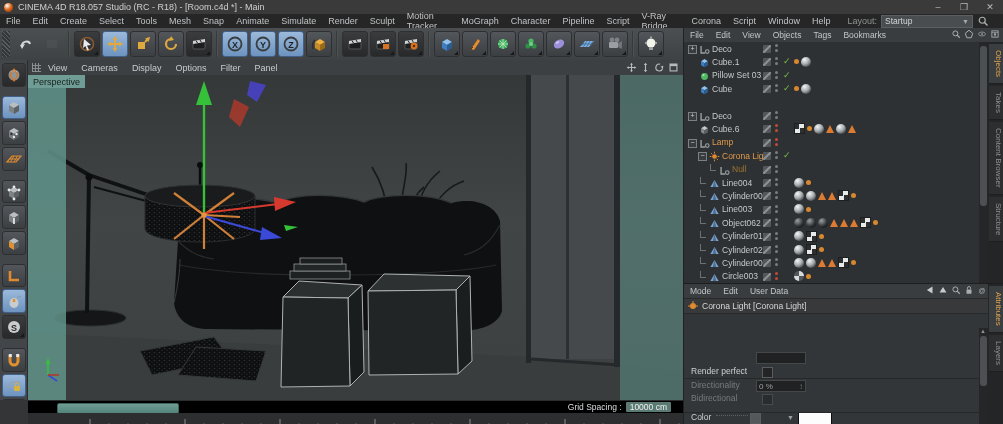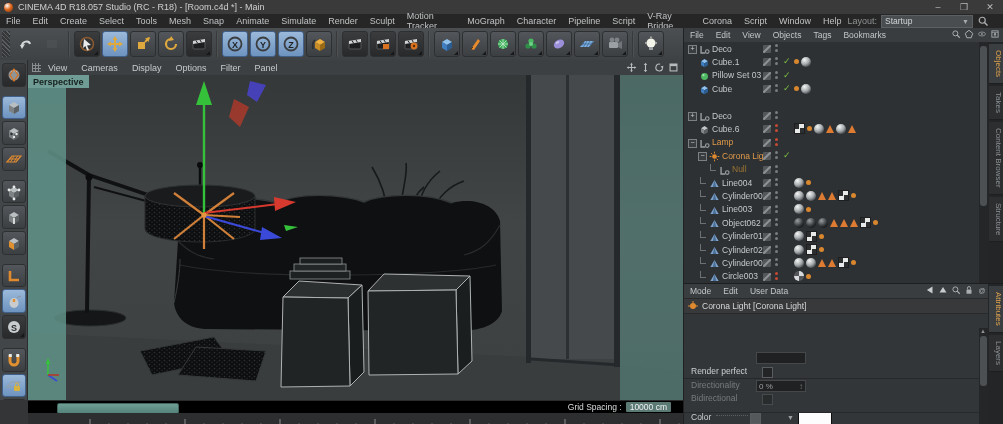--- a/index.html
+++ b/index.html
@@ -11,21 +11,21 @@
   #titlebar{left:0;top:0;width:1003px;height:14px;background:#3a3a3a;border-bottom:1px solid #1e1e1e;
             display:flex;align-items:center;font-size:9px;color:#cfcfcf;}
   #appicon{width:9px;height:9px;border-radius:50%;margin:0 5px 0 4px;
            background:radial-gradient(circle at 35% 30%,#fff,#e06a1f 45%,#7a2d05);}
   #winbtns{margin-left:auto;display:flex;}
   #winbtns span{width:26px;text-align:center;color:#b9b9b9;font-size:9px;cursor:default;}
   
   #menubar{left:0;top:14px;width:1003px;height:14px;background:#262626;display:flex;align-items:center;font-size:9px;}
   #menubar .mi{padding:0 6px;color:#bfc2c4;}
   #layoutwrap{margin-left:auto;display:flex;align-items:center;gap:4px;padding-right:14px;}
-  #layoutlbl{color:#8f9294;}
+  #layoutlbl{color:#8f9294;margin-left:11px;}
   #layoutsel{width:84px;height:11px;background:#4a4d4f;border:1px solid #5d6062;color:#d2d5d7;
              font-size:8.5px;display:flex;align-items:center;padding:0 3px;}
   #layoutsel .arr{margin-left:auto;font-size:7px;color:#a7aaac;}
   
   #toolbar{left:0;top:28px;width:1003px;height:32px;background:linear-gradient(#4c4f52,#3f4245);
            display:flex;align-items:center;border-bottom:1px solid #2a2c2d;}
   #grip{width:8px;height:26px;margin:0 3px 0 2px;background:repeating-linear-gradient(45deg,#5a5d5f 0 1px,#353738 1px 3px);}
   .tile{width:24px;height:24px;margin:0 1px;border-radius:3px;background:linear-gradient(#53565a,#3c3f42);
         border:1px solid #2d2f31;display:flex;align-items:center;justify-content:center;position:relative;}
   .tile.dark{background:linear-gradient(#3a3c3e,#28292b);}
@@ -43,21 +43,21 @@
   #vpmenu{left:28px;top:60px;width:655px;height:15px;background:#3d4042;display:flex;align-items:center;
           font-size:9px;color:#c8cbcd;border-bottom:1px solid #2b2d2e;}
   #vpmenu .mi{padding:0 7px;}
   #vpmenu .grid-ic{width:9px;height:9px;margin-left:4px;background:
       repeating-linear-gradient(90deg,#8a8e90 0 1px,transparent 1px 3px),
       repeating-linear-gradient(0deg,#8a8e90 0 1px,transparent 1px 3px);}
   #vpnav{margin-left:auto;display:flex;gap:3px;padding-right:4px;}
   #vpnav svg{display:block;}
   #vpcanvas{left:28px;top:75px;width:655px;height:325px;background:#3a3e3f;overflow:hidden;}
   #vplabel{left:28px;top:75px;height:13px;background:#6f9c94;color:#17211f;font-size:9px;
-           display:flex;align-items:center;padding:0 5px;font-weight:bold;}
+           display:flex;align-items:center;padding:0 5px;}
   
   #powerslider{left:28px;top:400px;width:655px;height:13px;background:#000000;border-top:1px solid #2a2c2d;}
   #psrange{position:absolute;left:29px;top:2px;width:120px;height:9px;border-radius:2px;
            background:linear-gradient(#6f9e95,#54837b);border:1px solid #40645e;}
   #gridlabel{position:absolute;right:12px;top:1px;font-size:8.5px;color:#d9dcdd;display:flex;gap:4px;align-items:center;}
   #gridval{background:#5c7a74;padding:0 4px;border-radius:1px;color:#eef1f1;}
   #ruler{left:28px;top:413px;width:655px;height:11px;background:#2c2e2f;}
   #blcorner{left:0;top:400px;width:28px;height:24px;background:#333536;}
   
   #rightpanel{left:683px;top:28px;width:320px;height:396px;background:#2f3133;border-left:1px solid #1f2122;}

